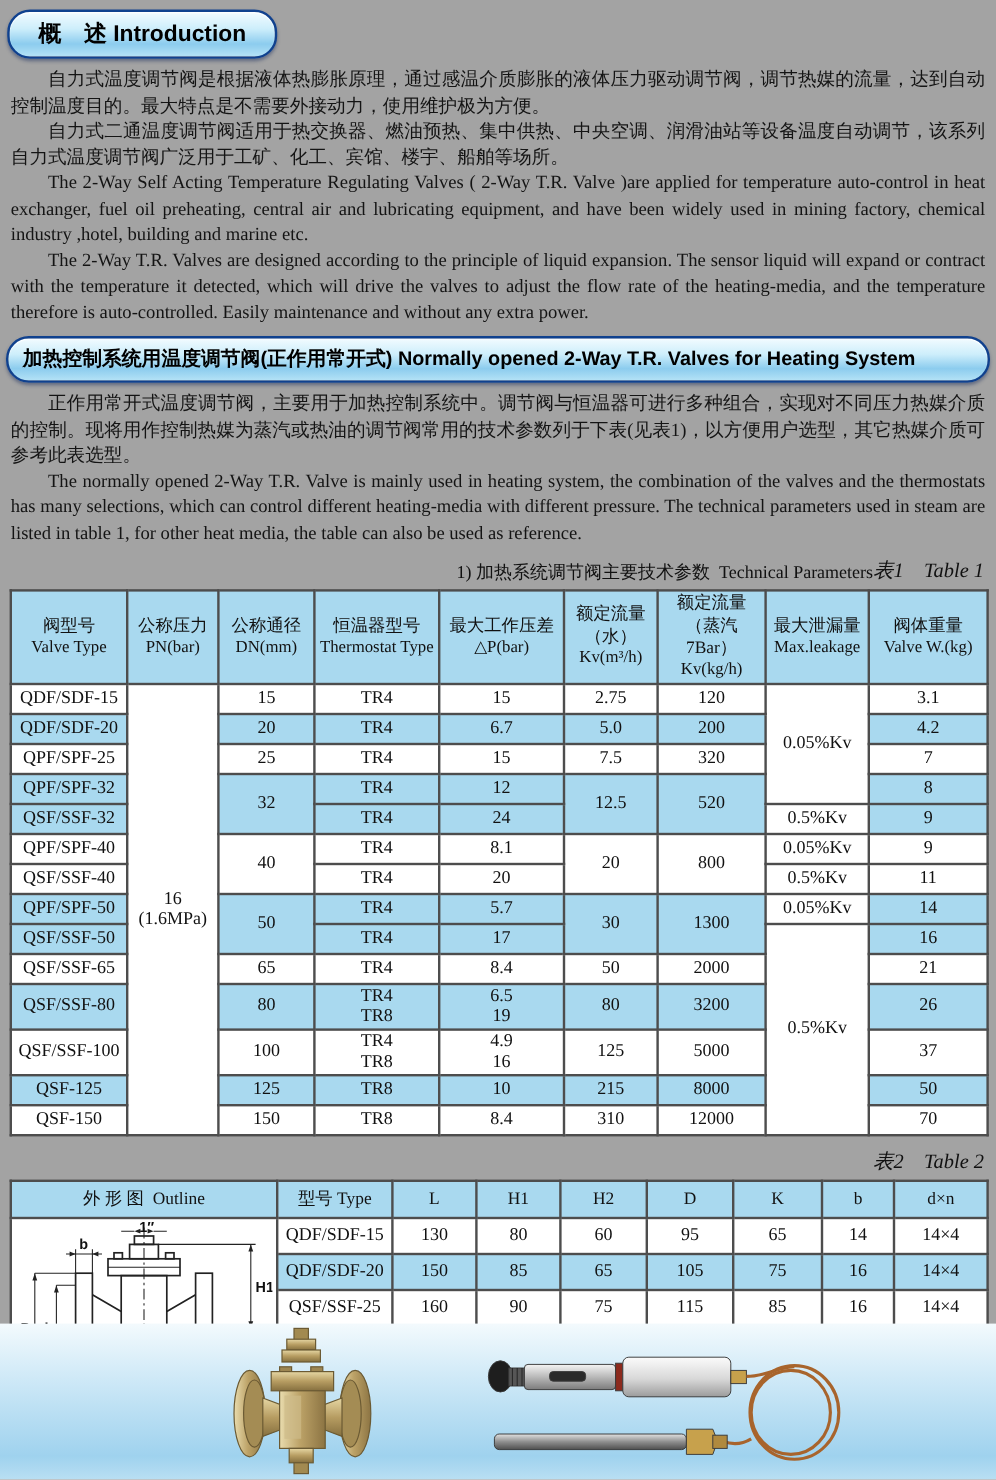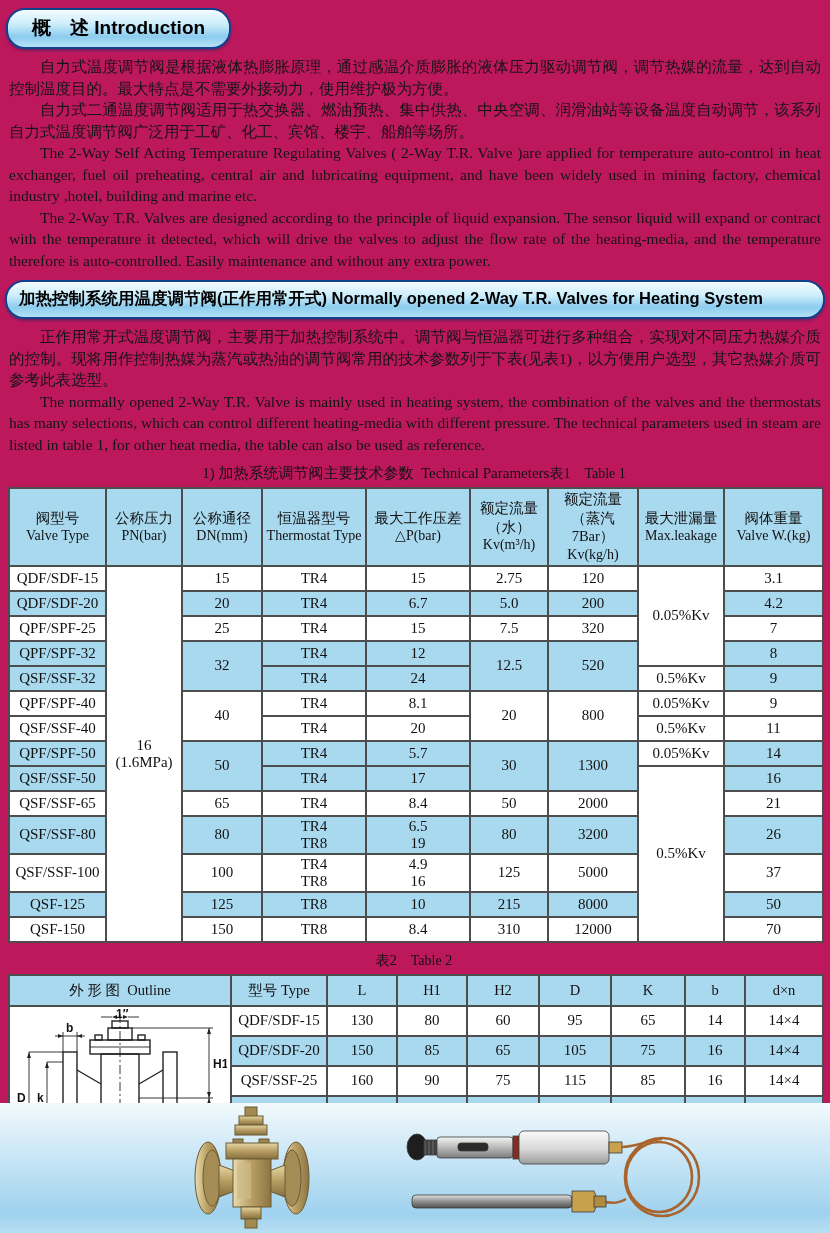--- a/index.html
+++ b/index.html
@@ -1,18 +1,18 @@
 <!DOCTYPE html>
 <html><head>
 <meta charset="utf-8">
 <style>
   * { box-sizing: border-box; margin: 0; padding: 0; }
   body { background:#e9e9e9; }
   .page {
-    width: 830px; height: 1233px; background:#be185d; position: relative;
+    width: 830px; height: 1233px; background:#a3a3a3; position: relative;
     overflow: hidden; margin: 0 auto;
     font-family: "Liberation Serif", serif; color:#111;
   }
   
   .pill {
     display:inline-block;
     border: 2px solid #10418e;
     border-radius: 19px;
     background: linear-gradient(180deg,#f2fbff 0%, #cdeefb 38%, #8cccee 72%, #b4e2f6 100%);
     box-shadow: 0 2px 3px rgba(20,40,90,.45), inset 0 1px 1px #ffffff;
@@ -28,24 +28,24 @@
     padding: 6px 10px 7px 12px; text-align: left;
   }
   
   .paras { margin: 7px 9px 0 9px; }
   .para {
     font-size: 15.5px; line-height: 21.5px; text-indent: 2em;
     text-align: justify; color:#141414;
   }
   
   .section-line {
-    display:flex; justify-content: center; align-items: flex-end;
+    display:flex; justify-content: flex-end; align-items: flex-end;
     margin: 9px 10px 4px 8px; font-size: 15px;
   }
-  .section-line .ref { font-size: 14px; }
+  .section-line .ref { font-size: 17px; font-style: italic; }
   
   table.tech {
     width: 814px; margin: 2px 8px 0 8px;
     border-collapse: collapse; table-layout: fixed;
     font-size: 15px; text-align: center;
   }
   table.tech th, table.tech td { border: 2px solid #4d4d4d; padding: 1px 2px; }
   table.tech th {
     background: #a9d9ef; font-weight: normal;
     font-size: 14.5px; line-height: 1.28; vertical-align: middle;

